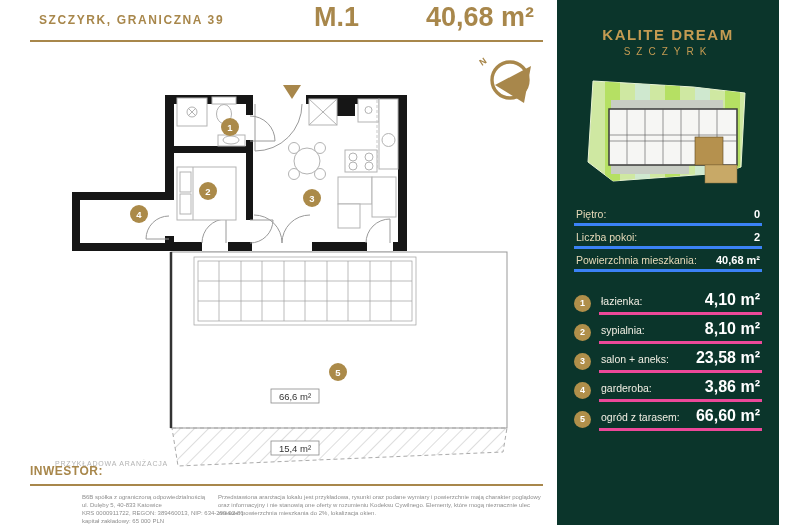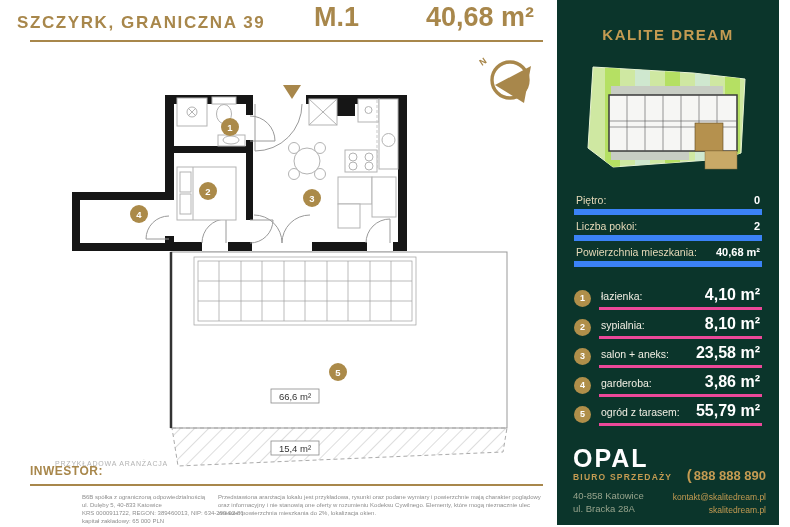--- a/index.html
+++ b/index.html
@@ -1,21 +1,21 @@
 <!DOCTYPE html>
 <html><head>
 <meta charset="utf-8">
 <style>
   html,body{margin:0;padding:0;background:#fff;}
   .page{position:relative;width:790px;height:527px;background:#fff;overflow:hidden;
         font-family:"Liberation Sans",sans-serif;}
   .abs{position:absolute;}
 
   
-  .loc{left:17px;top:13px;font-size:17px;font-weight:bold;letter-spacing:1.6px;color:#a8874b;}
+  .loc{left:39px;top:13px;font-size:12px;font-weight:bold;letter-spacing:1.6px;color:#a8874b;}
   .unit{left:314px;top:2px;font-size:27px;font-weight:bold;color:#a8874b;}
   .area{left:408px;top:2px;width:126px;text-align:right;font-size:27px;font-weight:bold;color:#a8874b;}
   .rule{left:30px;top:40px;width:513px;height:2px;background:#a8874b;}
 
   
   .plan{left:0;top:42px;width:545px;height:440px;}
   .plan text{font-family:"Liberation Sans",sans-serif;}
   .wall{fill:#161616;}
   .furn{fill:#ffffff;stroke:#b3b3b3;stroke-width:1;}
   .furnl{fill:none;stroke:#b3b3b3;stroke-width:1;}
@@ -30,21 +30,21 @@
   .note{fill:#b3b3b3;font-size:7px;letter-spacing:.8px;}
 
   
   .panel{left:557px;top:0;width:222px;height:525px;background:#0b352b;}
   .brand{padding-top:26px;text-align:center;}
   .brand1{font-size:15px;font-weight:bold;letter-spacing:1.5px;color:#c49b52;}
   .brand2{margin-top:3px;font-size:10px;letter-spacing:6px;color:#c49b52;}
   .siteplan{display:block;margin:12px auto 0;}
   .details{margin:10px 17px 0;}
   .drow{display:flex;justify-content:space-between;align-items:baseline;
-        padding:5px 2px 3px;border-bottom:6px solid #3b82f6;}
+        padding:5px 2px 3px;border-bottom:3px solid #3b82f6;}
   .dlabel{font-size:10.5px;color:#e6d9b8;}
   .dvalue{font-size:11px;font-weight:bold;color:#ffffff;}
   .rooms{margin:15px 17px 0;}
   .rrow{display:flex;align-items:flex-end;margin-top:1px;}
   .rnum{flex:0 0 17px;height:17px;border-radius:50%;background:#b08f4a;color:#fff;
         font-size:9px;font-weight:bold;line-height:17px;text-align:center;margin-bottom:3px;}
   .rline{flex:1;display:flex;justify-content:space-between;align-items:baseline;
          margin-left:8px;padding:4px 2px 3px;border-bottom:3px solid #ec4899;}
   .rlabel{font-size:10.5px;color:#f2efe4;}
   .rvalue{font-size:16px;font-weight:bold;color:#ffffff;}
@@ -210,20 +210,21 @@
       <circle class="marker" cx="338" cy="372" r="9"></circle>
       <text class="markertxt" x="338" y="375.5">5</text>
     </g>
 
     <text class="note" x="55" y="466">PRZYKŁADOWA ARANŻACJA</text>
   </svg>
 
   <div class="abs panel">
     <div class="brand">
       <div class="brand1">KALITE DREAM</div>
+      <div class="brand2">SZCZYRK</div>
     </div>
 
     <svg class="siteplan" width="190" height="124" viewBox="0 0 190 124">
       <defs>
         <clipPath id="plot">
             <polygon points="20,12 120,18 172,24 168,98 150,104 40,112 15,93"></polygon>
           </clipPath>
       </defs>
       <polygon points="20,12 120,18 172,24 168,98 150,104 40,112 15,93" fill="#cfe8a2" stroke="#e9f4d4" stroke-width="1"></polygon>
       <g clip-path="url(#plot)">
@@ -291,40 +292,25 @@
         <span class="rnum">4</span>
         <span class="rline">
           <span class="rlabel">garderoba:</span>
           <span class="rvalue">3,86 m²</span>
         </span>
       </div>
       <div class="rrow">
         <span class="rnum">5</span>
         <span class="rline">
           <span class="rlabel">ogród z tarasem:</span>
-          <span class="rvalue">55,79 m²</span>
+          <span class="rvalue">66,60 m²</span>
         </span>
       </div>
     </div>
 
-    <div class="office">
-      <div>
-        <div class="opal">OPAL</div>
-        <div class="biuro">BIURO SPRZEDAŻY</div>
-        <div class="addr">
-          <div>40-858 Katowice</div>
-          <div>ul. Bracka 28A</div>
-        </div>
-      </div>
-      <div class="contact">
-        <div class="phone"><span class="phicon">(</span><span>888 888 890</span></div>
-        <div class="mail">kontakt@skalitedream.pl</div>
-        <div class="web">skalitedream.pl</div>
-      </div>
-    </div>
   </div>
 
   <div class="abs footrule"></div>
   <div class="abs investor-label">INWESTOR:</div>
   <div class="abs inv-block">
     <div>B6B spółka z ograniczoną odpowiedzialnością</div>
     <div>ul. Dulęby 5, 40-833 Katowice</div>
     <div>KRS 0000911722, REGON: 389460013, NIP: 634-299-92-86</div>
     <div>kapitał zakładowy: 65 000 PLN</div>
   </div>

